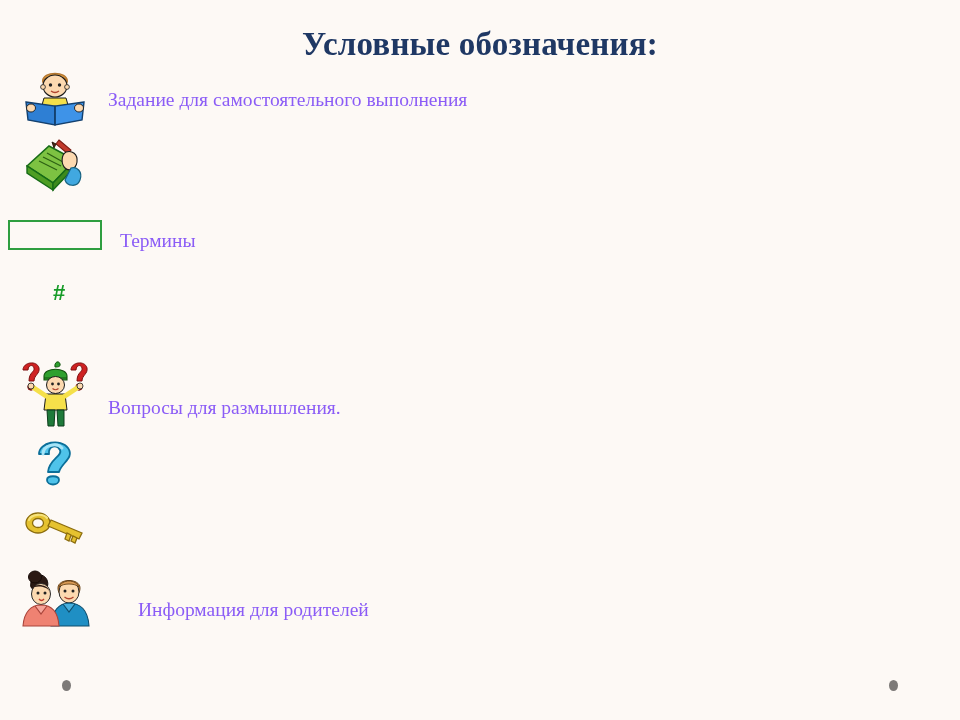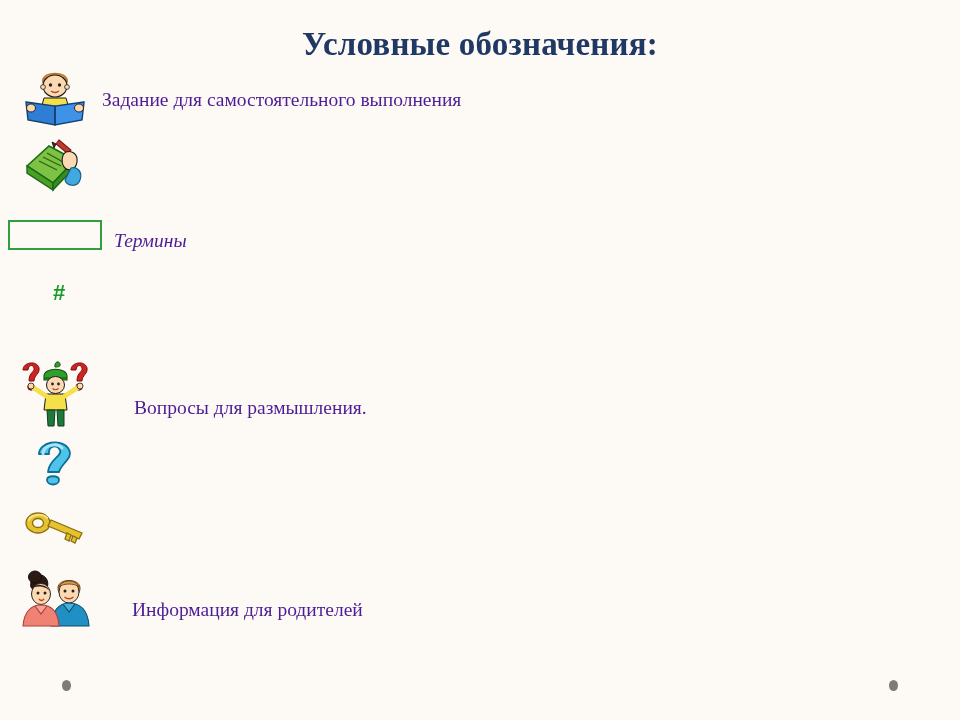--- a/index.html
+++ b/index.html
@@ -46,42 +46,43 @@
   }
   .icon-cell {
     width: 92px;
     flex: 0 0 92px;
     display: flex;
     align-items: center;
     justify-content: center;
   }
   .row-text {
     font-size: 19.5px;
-    color: #4c1d95;
+    color: #8b5cf6;
     line-height: 1.45;
     font-family: "Liberation Serif", "DejaVu Serif", serif;
     padding-top: 2px;
+    margin-left: 6px;
   }
 
   
   #row-independent { left: 10px; top: 62px;  width: 900px; height: 64px; }
   #row-independent .row-text { padding-top: 24px; }
 
   #row-written     { left: 10px; top: 136px; width: 900px; height: 64px; }
   #row-written .row-text { padding-top: 22px; }
 
-  #row-terms       { left: 0px;  top: 220px; width: 900px; height: 44px; font-style: italic; }
+  #row-terms       { left: 0px;  top: 220px; width: 900px; height: 44px; }
   #row-terms .icon-cell { width: 106px; flex: 0 0 106px; justify-content: flex-start; padding-left: 8px; }
   #row-terms .row-text { padding-top: 7px; }
 
   #row-more-info   { left: 10px; top: 278px; width: 930px; height: 80px; }
   #row-more-info .icon-cell { width: 98px; flex: 0 0 98px; align-items: flex-start; padding-top: 4px; }
   #row-more-info .row-text { width: 782px; padding-top: 0px; line-height: 1.5; font-size: 18.5px; }
 
-  #row-thinking    { left: 10px; top: 356px; width: 900px; height: 76px; gap: 32px; }
+  #row-thinking    { left: 10px; top: 356px; width: 900px; height: 76px; }
   #row-thinking .icon-cell { align-items: flex-start; }
   #row-thinking .row-text { padding-top: 38px; }
 
   #row-control     { left: 10px; top: 436px; width: 900px; height: 72px; }
   #row-control .row-text { padding-top: 26px; }
 
   #row-answer      { left: 10px; top: 508px; width: 900px; height: 56px; }
   #row-answer .row-text { padding-top: 20px; }
 
   #row-parents     { left: 10px; top: 566px; width: 900px; height: 78px; gap: 30px; }

